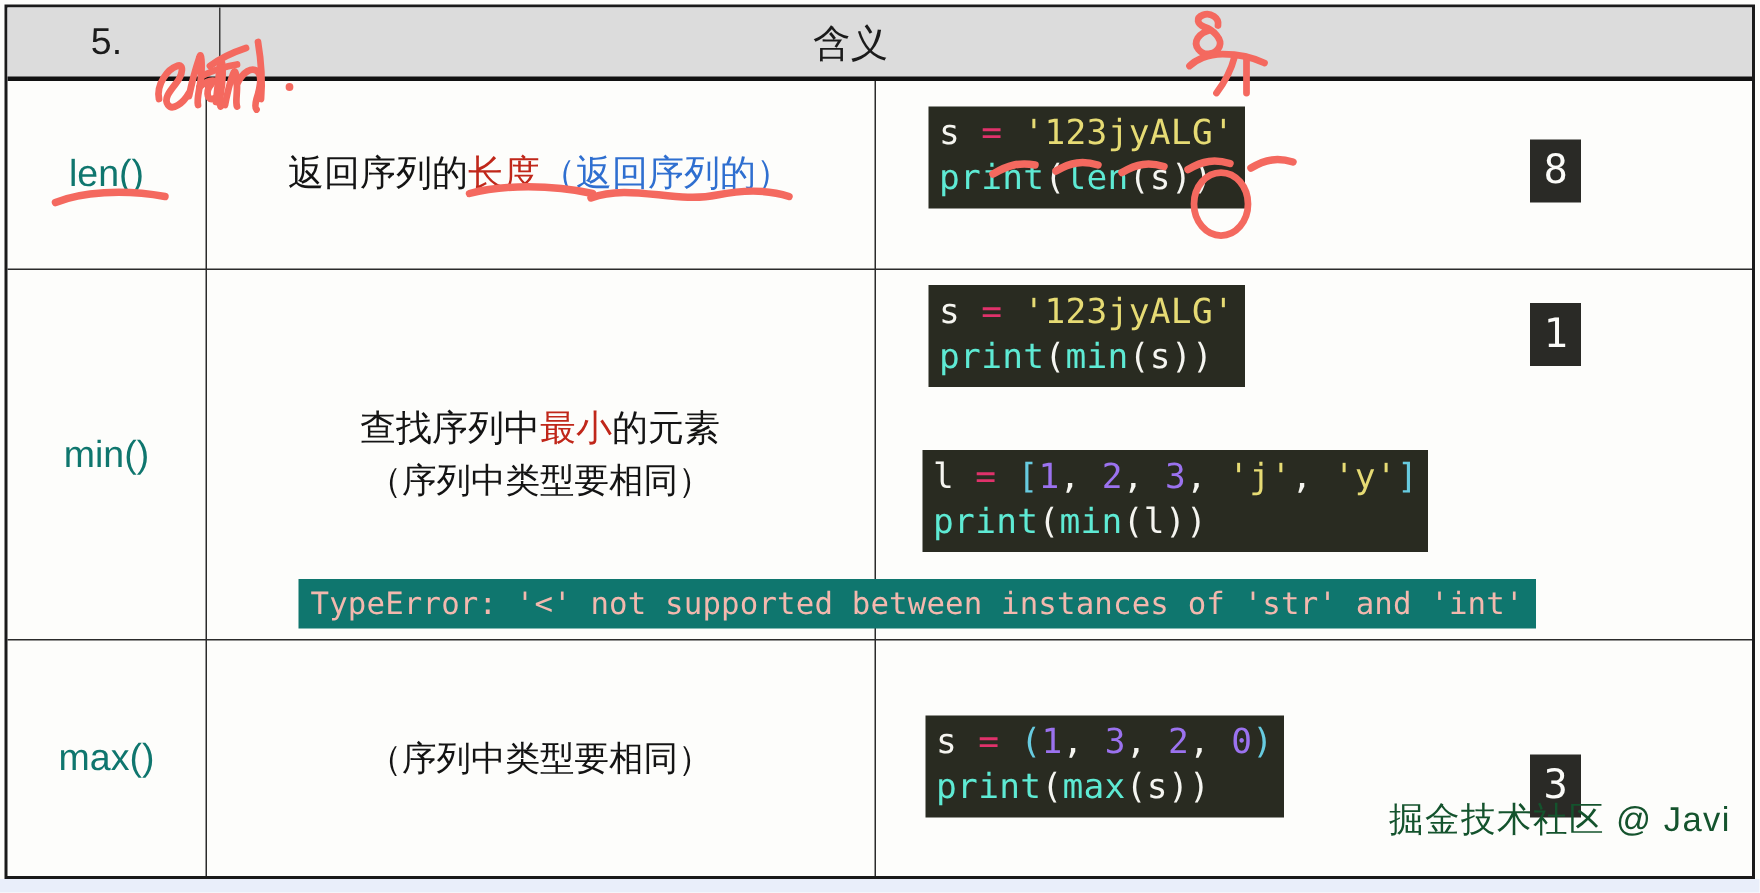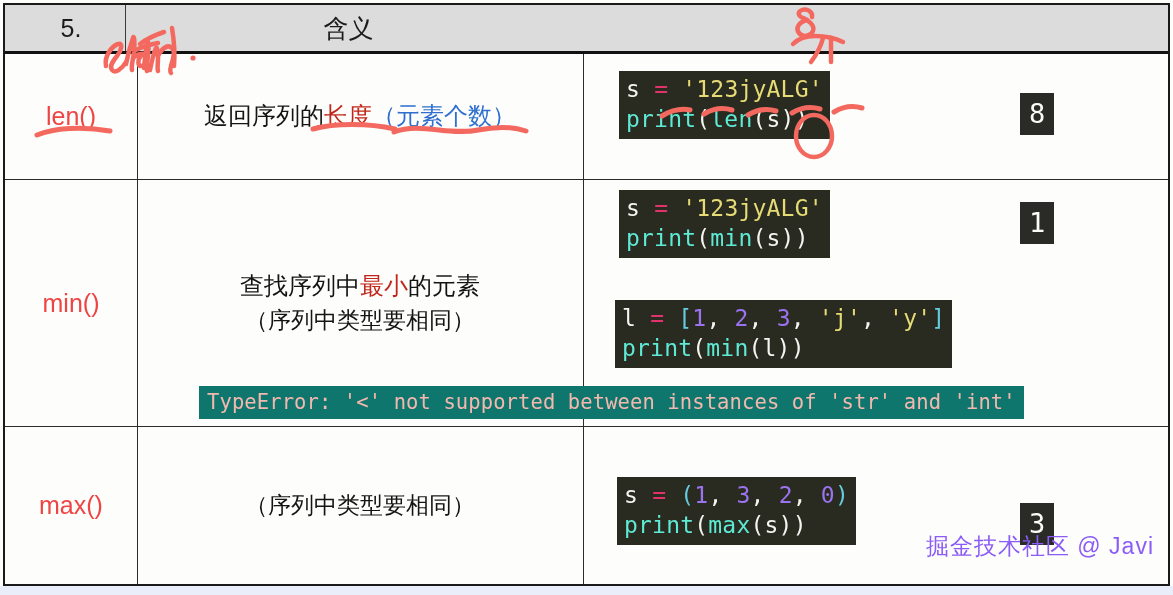--- a/index.html
+++ b/index.html
@@ -32,21 +32,21 @@
     border-bottom:3px solid #111;
     box-sizing:border-box;
   }
   .hdr-cell{
     position:absolute;top:0;height:46px;
     display:flex;align-items:center;justify-content:center;
     font-size:25px;color:#1b1b1b;
     font-family:"Liberation Sans","DejaVu Sans",sans-serif;
   }
   .hdr-c1{left:0;width:132px;}
-  .hdr-c2{left:120px;width:446px;border-left:1.5px solid #3a3a3a;box-sizing:border-box;}
+  .hdr-c2{left:141px;width:446px;border-left:1.5px solid #3a3a3a;box-sizing:border-box;justify-content:flex-end;}
   .hdr-c3{left:578px;right:0;border-left:1.5px solid #3a3a3a;box-sizing:border-box;}
 
   
   .vrule{
     position:absolute;top:49px;bottom:0;width:0;
     border-left:1.6px solid #2b2b2b;
   }
   .vrule.v1{left:132px;}
   .vrule.v2{left:578px;}
 
@@ -60,21 +60,21 @@
 
   
   .row{position:absolute;left:0;right:0;}
   .r1{top:49px;height:125px;}
   .r2{top:175px;height:246px;}
   .r3{top:422px;bottom:0;}
 
   .cell-name{
     position:absolute;left:0;width:132px;top:0;bottom:0;
     display:flex;align-items:center;justify-content:center;
-    font-size:25px;color:#ef4444;
+    font-size:25px;color:#0f766e;
   }
   .cell-desc{
     position:absolute;left:132px;width:446px;top:0;bottom:0;
     display:flex;flex-direction:column;align-items:center;justify-content:center;
     text-align:center;
     font-size:24px;color:#141414;line-height:1.45;
     font-family:"Liberation Sans","DejaVu Sans",sans-serif;
   }
   .cell-ex{
     position:absolute;left:578px;right:0;top:0;bottom:0;
@@ -124,21 +124,21 @@
     padding:7px 9px 8px 9px;
     text-align:center;
   }
 
   
   .ink{position:absolute;pointer-events:none;}
   .ink svg{display:block;overflow:visible;}
 
   .watermark{
     position:absolute;right:14px;bottom:22px;
-    font-size:23px;color:#8b5cf6;
+    font-size:23px;color:#14532d;
     font-family:"Liberation Sans","DejaVu Sans",sans-serif;
     letter-spacing:1px;
     white-space:nowrap;
   }
 </style>
 </head>
 <body>
 
 <div id="page">
 
@@ -156,21 +156,21 @@
     <div class="vrule v1"></div>
     <div class="vrule v2"></div>
     <div class="hrule h1"></div>
     <div class="hrule h2"></div>
 
     <div class="row r1">
       <div class="cell-name">
         <span>len()</span>
       </div>
       <div class="cell-desc">
-        <div><span>返回序列的</span><span class="hl-red">长度</span><span class="hl-blue">（元素个数）</span></div>
+        <div><span>返回序列的</span><span class="hl-red">长度</span><span class="hl-blue">（返回序列的）</span></div>
       </div>
       <div class="cell-ex">
         <div class="code" style="left:36px;top:17px;"><span class="tok-var">s</span> <span class="tok-op">=</span> <span class="tok-str">'123jyALG'</span>
 <span class="tok-fn">print</span><span class="tok-punc">(</span><span class="tok-fn">len</span><span class="tok-punc">(</span><span class="tok-var">s</span><span class="tok-punc">))</span></div>
         <div class="outbadge" style="left:437px;top:39px;"><span>8</span></div>
       </div>
     </div>
 
     <div class="row r2">
       <div class="cell-name">

